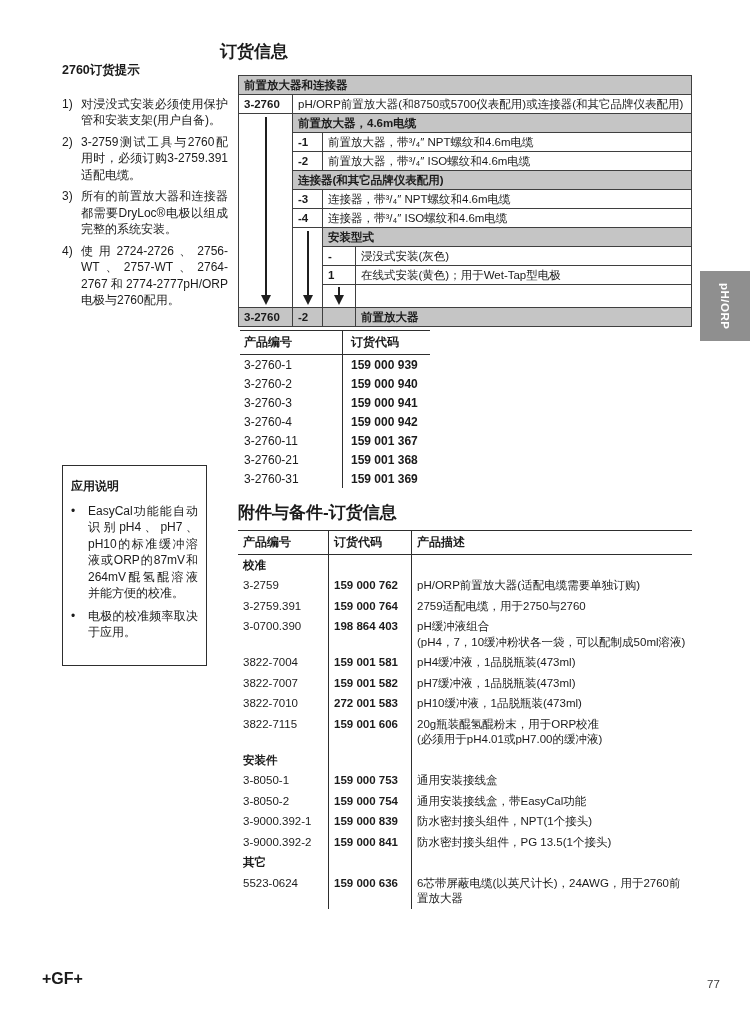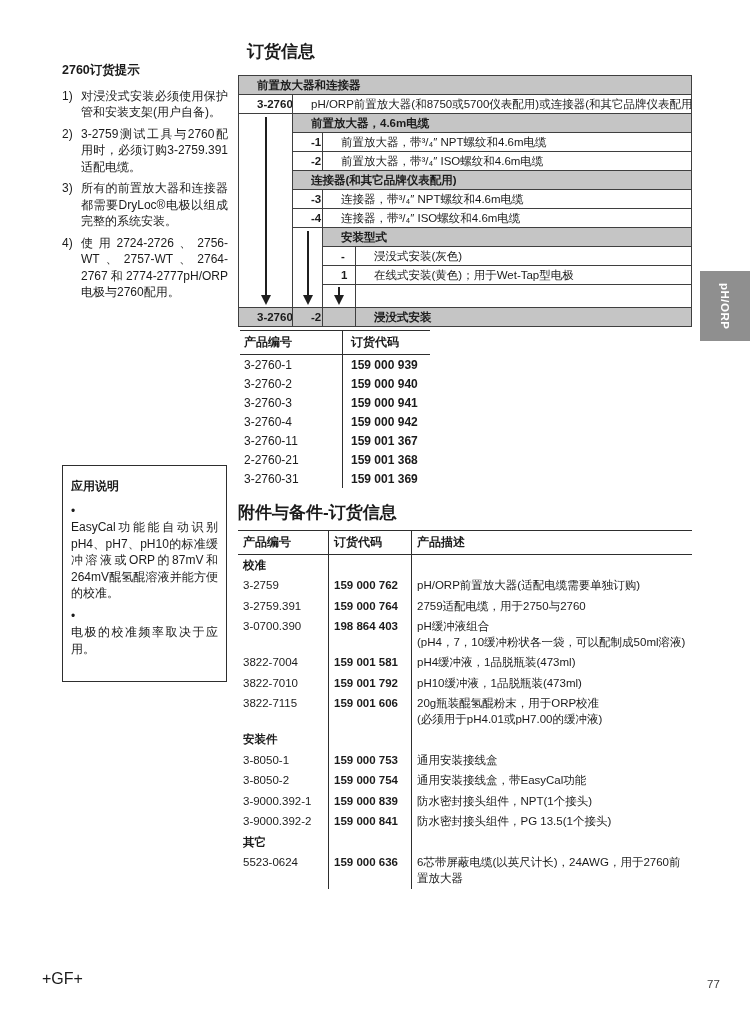--- a/index.html
+++ b/index.html
@@ -3,43 +3,43 @@
 <meta charset="utf-8">
 <style>
   html,body{margin:0;padding:0;}
   body{width:750px;height:1017px;background:#ffffff;position:relative;
        font-family:"Liberation Sans","DejaVu Sans",sans-serif;color:#1b1b1b;
        -webkit-font-smoothing:antialiased;}
   .abs{position:absolute;}
 
   
   .notes{left:62px;top:62px;width:166px;font-size:12px;line-height:16.5px;}
-  .notes-title{font-weight:bold;font-size:12.5px;margin-bottom:9px;}
+  .notes-title{font-weight:bold;font-size:12.5px;margin-bottom:17px;}
   .note-item{display:flex;margin-bottom:5px;}
   .note-num{width:19px;flex:none;}
   .note-text{flex:1;text-align:justify;}
 
   
-  .app-box{left:62px;top:465px;width:165px;box-sizing:border-box;
+  .app-box{left:62px;top:465px;width:145px;box-sizing:border-box;
            border:1.5px solid #2e2e2e;padding:12px 8px 18px 8px;
            font-size:12px;line-height:16.5px;}
   .app-title{font-weight:bold;margin-bottom:8px;}
-  .bullet-item{display:flex;margin-bottom:6px;flex-direction:column;}
+  .bullet-item{display:flex;margin-bottom:6px;}
   .bullet{width:17px;flex:none;}
   .bullet::before{content:"•";}
   .bullet-text{flex:1;text-align:justify;}
 
   
   .h-title{font-size:17px;font-weight:bold;}
-  #title1{left:247px;top:40px;}
+  #title1{left:220px;top:40px;}
   #title2{left:238px;top:501px;}
 
   
   .sel{left:238px;top:75px;border-collapse:collapse;width:454px;font-size:11.5px;table-layout:fixed;}
-  .sel td{border:1px solid #3f3f3f;padding:1px 18px;height:16px;line-height:14px;
+  .sel td{border:1px solid #3f3f3f;padding:1px 5px;height:16px;line-height:14px;
           vertical-align:middle;overflow:hidden;white-space:nowrap;}
   .sel .g{background:#c5c5c5;}
   .sel .b{font-weight:bold;}
   .arrow-cell{position:relative;}
   .varrow{position:absolute;left:50%;top:3px;bottom:12px;width:2px;margin-left:-1px;background:#1f1f1f;}
   .varrow::after{content:"";position:absolute;left:50%;bottom:-10px;transform:translateX(-50%);
                  width:0;height:0;border-left:5px solid transparent;border-right:5px solid transparent;
                  border-top:10px solid #1f1f1f;}
   .arrow-row td{height:20px;}
 
@@ -58,21 +58,21 @@
   .acc .c1{width:80px;border-right:1px solid #2e2e2e;}
   .acc .c2{width:72px;border-right:1px solid #2e2e2e;font-weight:bold;}
   .acc th.c2{font-weight:bold;}
   .acc .c3{white-space:pre-line;}
   .acc .sec{font-weight:bold;margin-top:46px;}
 
   
   .side-tab{right:0;top:271px;width:50px;height:70px;background:#8f8f8f;color:#ffffff;
             display:flex;align-items:center;justify-content:center;}
   .side-tab span{writing-mode:vertical-rl;font-weight:bold;font-size:11.5px;letter-spacing:.5px;}
-  .logo{left:42px;top:970px;font-size:16px;font-weight:normal;letter-spacing:0;}
+  .logo{left:42px;top:970px;font-size:16px;font-weight:bold;letter-spacing:0;}
   .pagenum{left:707px;top:978px;font-size:11.5px;color:#3a3a3a;}
 </style>
 </head>
 <body>
 
 <div class="abs notes">
   <div class="notes-title">2760订货提示</div>
   <div>
 
       <div class="note-item">
@@ -156,21 +156,21 @@
   <tr class="arrow-row">
     <td class="arrow-cell">
       <div class="varrow" style="top:2px;"></div>
     </td>
     <td></td>
   </tr>
   <tr>
     <td class="g b">3-2760</td>
     <td class="g b">-2</td>
     <td class="g"></td>
-    <td class="g b">浸没式安装</td>
+    <td class="g b">前置放大器</td>
   </tr>
 </tbody>
   </table>
 
 <table class="abs pt">
   <thead>
     <tr>
       <th class="p1">产品编号</th>
       <th class="p2">订货代码</th>
     </tr>
@@ -196,21 +196,21 @@
         <td class="p1">3-2760-4</td>
         <td class="p2">159 000 942</td>
       </tr>
 
       <tr>
         <td class="p1">3-2760-11</td>
         <td class="p2">159 001 367</td>
       </tr>
 
       <tr>
-        <td class="p1">2-2760-21</td>
+        <td class="p1">3-2760-21</td>
         <td class="p2">159 001 368</td>
       </tr>
 
       <tr>
         <td class="p1">3-2760-31</td>
         <td class="p2">159 001 369</td>
       </tr>
 
     </tbody>
 </table>
@@ -267,24 +267,29 @@
         <td class="c3">pH缓冲液组合
 (pH4，7，10缓冲粉状各一袋，可以配制成50ml溶液)</td>
       </tr>
 
       <tr>
         <td class="c1">3822-7004</td>
         <td class="c2">159 001 581</td>
         <td class="c3">pH4缓冲液，1品脱瓶装(473ml)</td>
       </tr>
 
+      <tr>
+        <td class="c1">3822-7007</td>
+        <td class="c2">159 001 582</td>
+        <td class="c3">pH7缓冲液，1品脱瓶装(473ml)</td>
+      </tr>
 
       <tr>
         <td class="c1">3822-7010</td>
-        <td class="c2">159 001 792</td>
+        <td class="c2">272 001 583</td>
         <td class="c3">pH10缓冲液，1品脱瓶装(473ml)</td>
       </tr>
 
 
       <tr>
         <td class="c1">3822-7115</td>
         <td class="c2">159 001 606</td>
         <td class="c3">20g瓶装醌氢醌粉末，用于ORP校准
 (必须用于pH4.01或pH7.00的缓冲液)</td>
       </tr>

